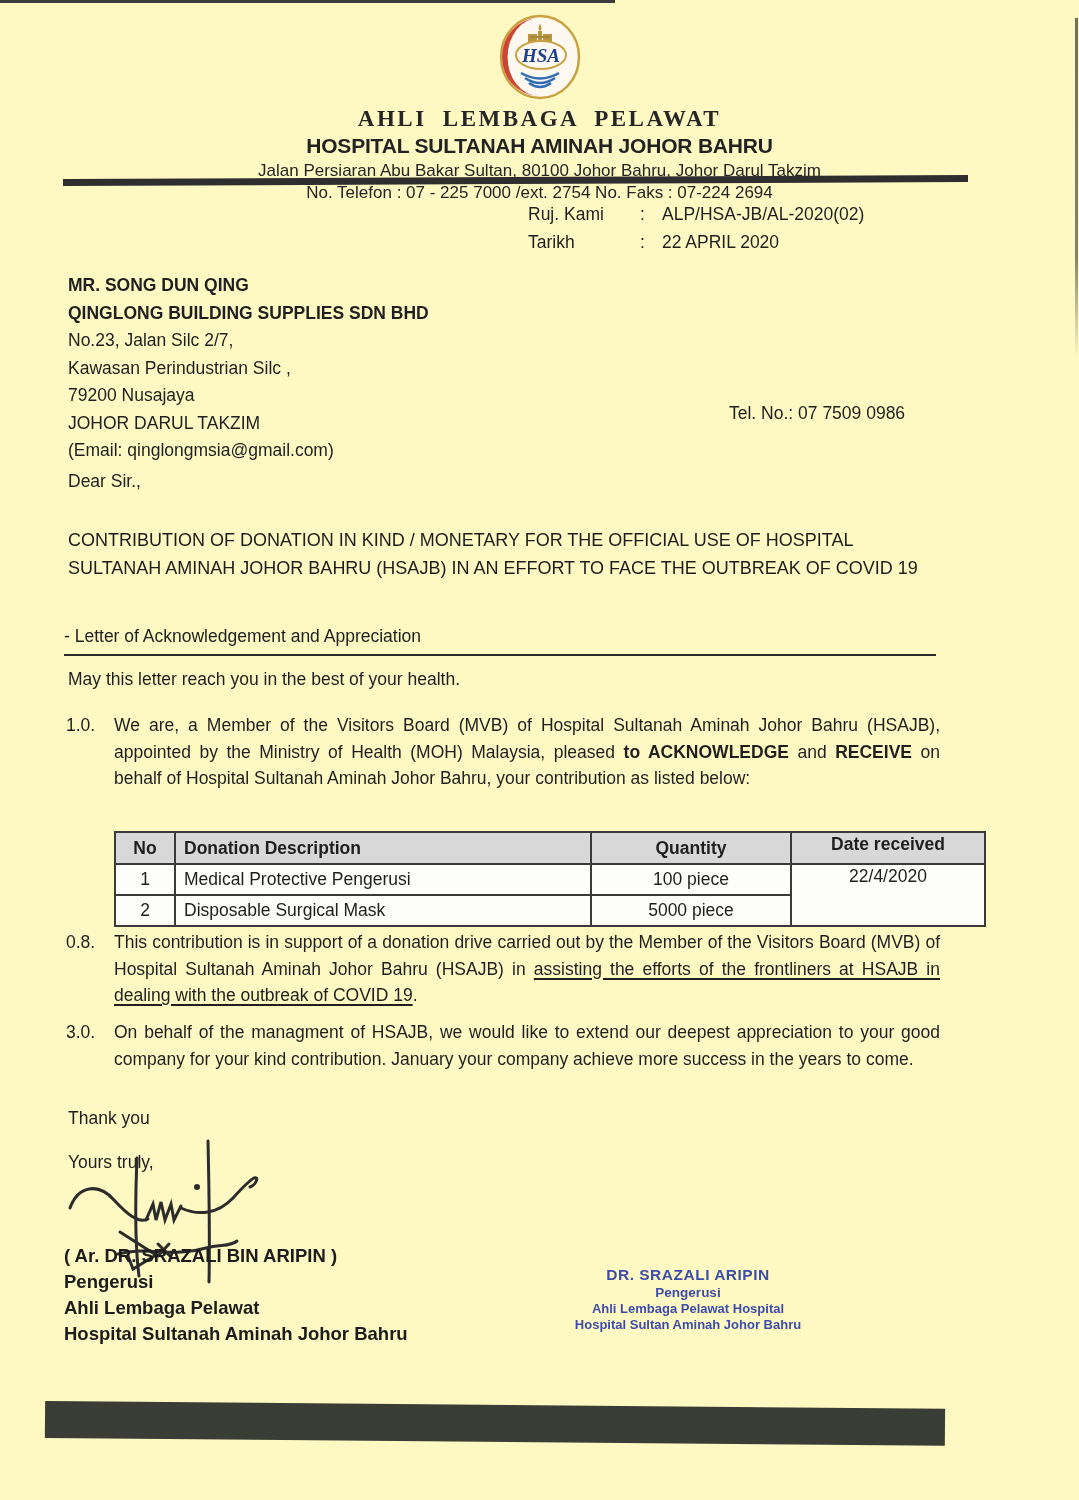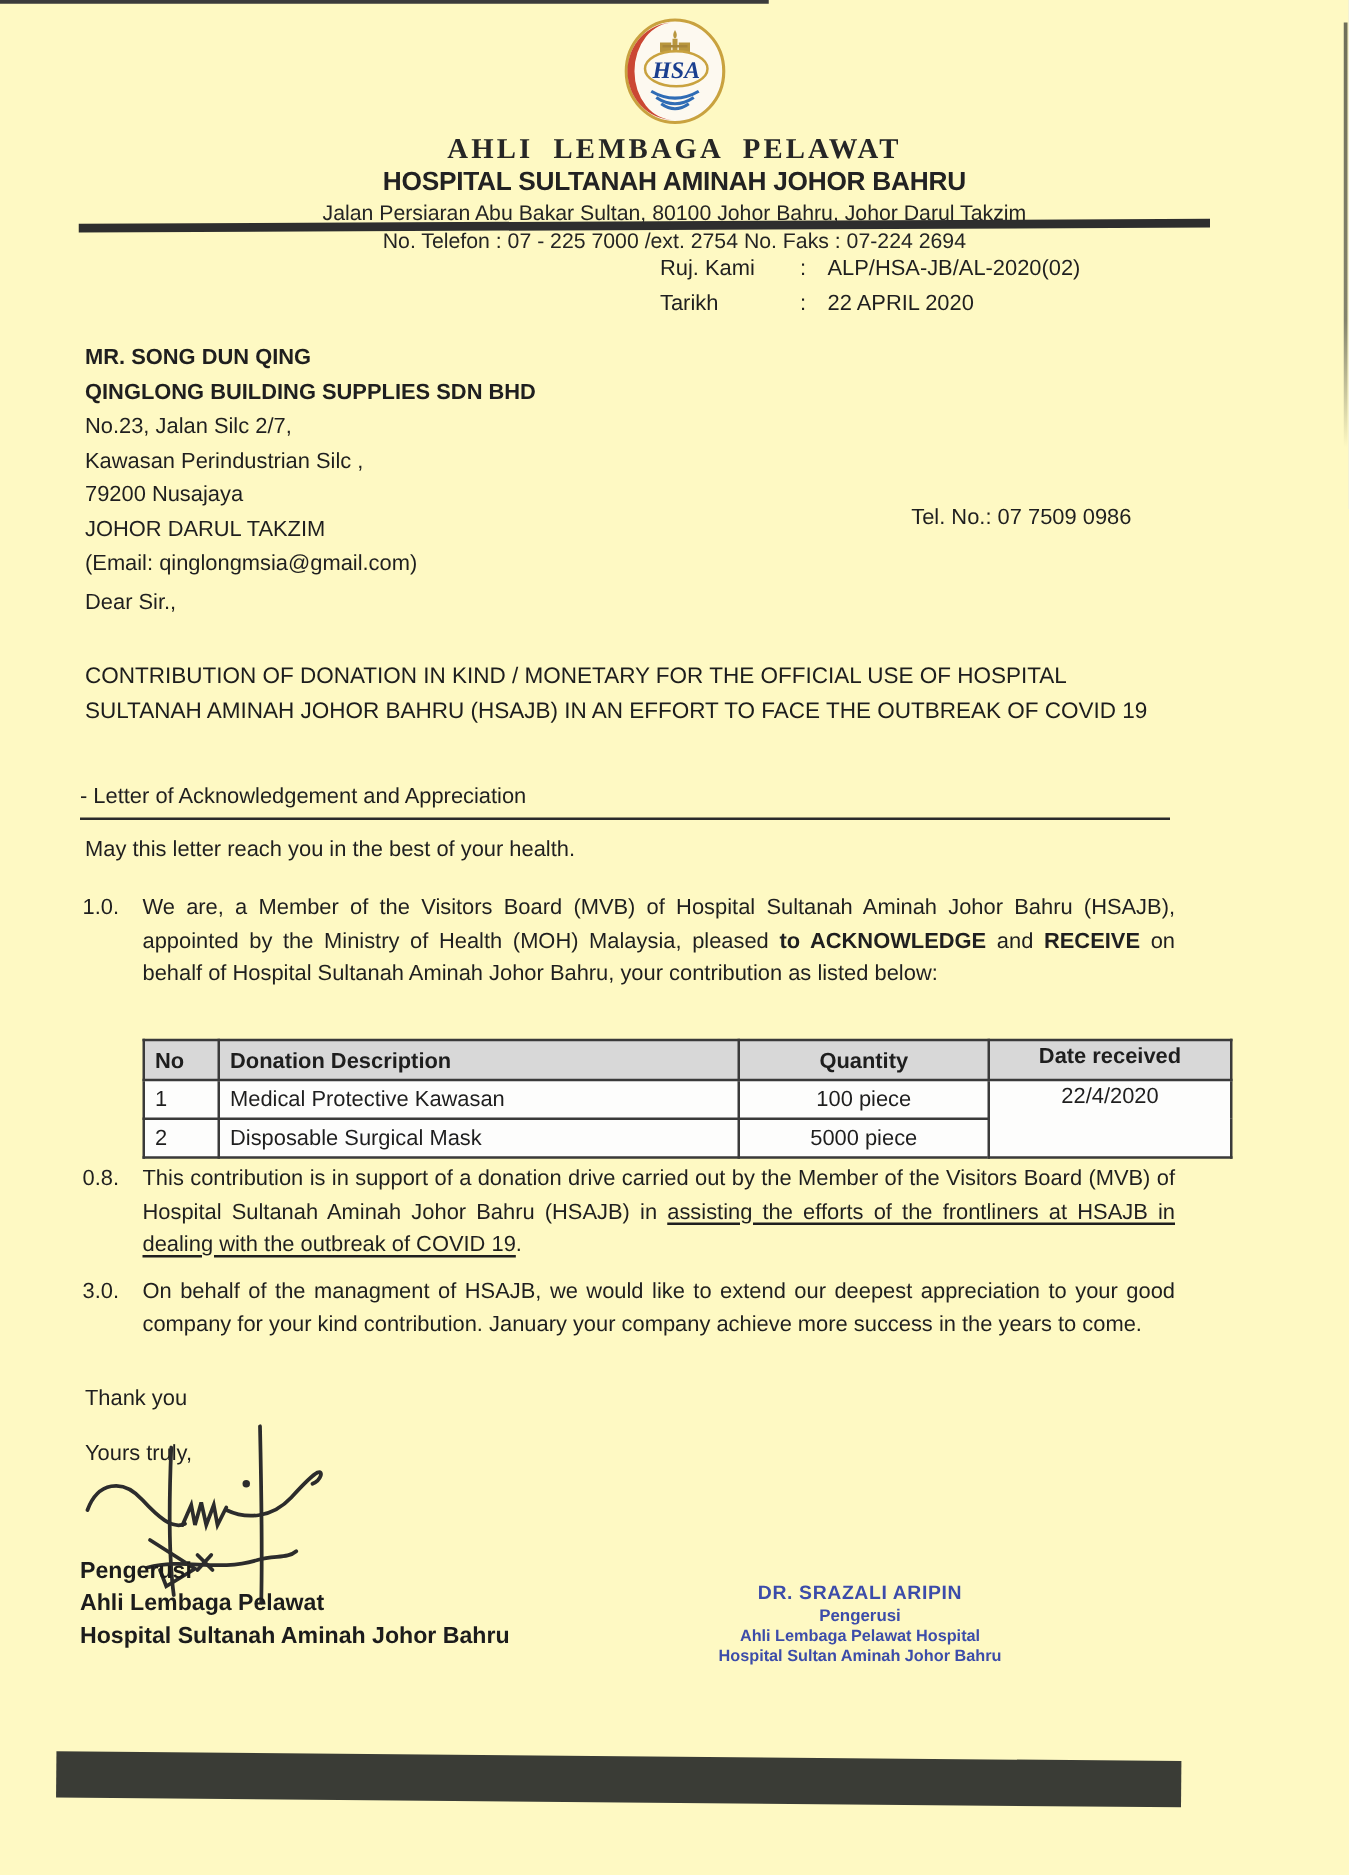--- a/index.html
+++ b/index.html
@@ -46,21 +46,21 @@
   .p1{top:712px;}
   .p2{top:929px;}
   .p3{top:1019px;}
   .u-seg{text-decoration:underline;text-decoration-thickness:2px;text-underline-offset:3px;}
   
   .donation-table{position:absolute;top:831px;left:114px;border-collapse:collapse;
     font-size:17.5px;color:#1e1e1e;}
   .donation-table th,.donation-table td{border:2px solid #3a3a3a;padding:1px 8px;}
   .donation-table th{background:#d8d8d8;font-weight:bold;height:28px;}
   .donation-table td{height:27px;background:#fdfdfc;}
-  .col-no{width:42px;text-align:left;}
+  .col-no{width:42px;text-align:center;}
   .col-desc{width:398px;text-align:left;}
   .col-qty{width:182px;text-align:center;}
   .col-date{width:176px;text-align:center;vertical-align:top;padding-top:3px;}
   
   .thanks{position:absolute;top:1108px;left:68px;font-size:17.5px;}
   .valediction{position:absolute;top:1152px;left:68px;font-size:17.5px;}
   .signature-svg{position:absolute;top:1116px;left:58px;}
   .signatory{position:absolute;top:1243px;left:64px;font-weight:bold;font-size:18.5px;line-height:26px;color:#1c1c1c;}
   
   .stamp{position:absolute;top:1266px;left:538px;width:300px;text-align:center;
@@ -146,21 +146,21 @@
       <tr>
         <th class="col-no">No</th>
         <th class="col-desc">Donation Description</th>
         <th class="col-qty">Quantity</th>
         <th class="col-date">Date received</th>
       </tr>
     </thead>
     <tbody>
       <tr>
         <td class="col-no">1</td>
-        <td class="col-desc">Medical Protective Kawasan</td>
+        <td class="col-desc">Medical Protective Pengerusi</td>
         <td class="col-qty">100 piece</td>
         <td class="col-date" rowspan="2">22/4/2020</td>
       </tr>
       <tr>
         <td class="col-no">2</td>
         <td class="col-desc">Disposable Surgical Mask</td>
         <td class="col-qty">5000 piece</td>
       </tr>
     </tbody>
   </table>
@@ -186,20 +186,21 @@
       <path d="M88,104 l7,-16 l3,16 l5,-18 l4,18 l6,-16 l3,16 l7,-14"></path>
       <path d="M123,92 C140,100 160,98 175,82 C185,71 192,64 196,62 C201,60 199,68 192,71"></path>
       <path d="M60,138 C90,130 115,142 148,132 C162,128 172,131 179,125"></path>
       <path d="M62,116 L98,139 L75,153 L70,140"></path>
       <path d="M100,128 l12,12 m-1,-12 l-11,12"></path>
     </g>
     <circle cx="139" cy="71" r="3" fill="#2c2c2c"></circle>
   </svg>
 
   <div class="signatory">
+    <div>( Ar. DR. SRAZALI BIN ARIPIN )</div>
     <div>Pengerusi</div>
     <div>Ahli Lembaga Pelawat</div>
     <div>Hospital Sultanah Aminah Johor Bahru</div>
   </div>
 
   <div class="stamp" style="color: rgb(44, 62, 168);">
     <div class="stamp-name">DR. SRAZALI ARIPIN</div>
     <div class="stamp-title">Pengerusi</div>
     <div class="stamp-line">Ahli Lembaga Pelawat Hospital</div>
     <div class="stamp-line">Hospital Sultan Aminah Johor Bahru</div>

